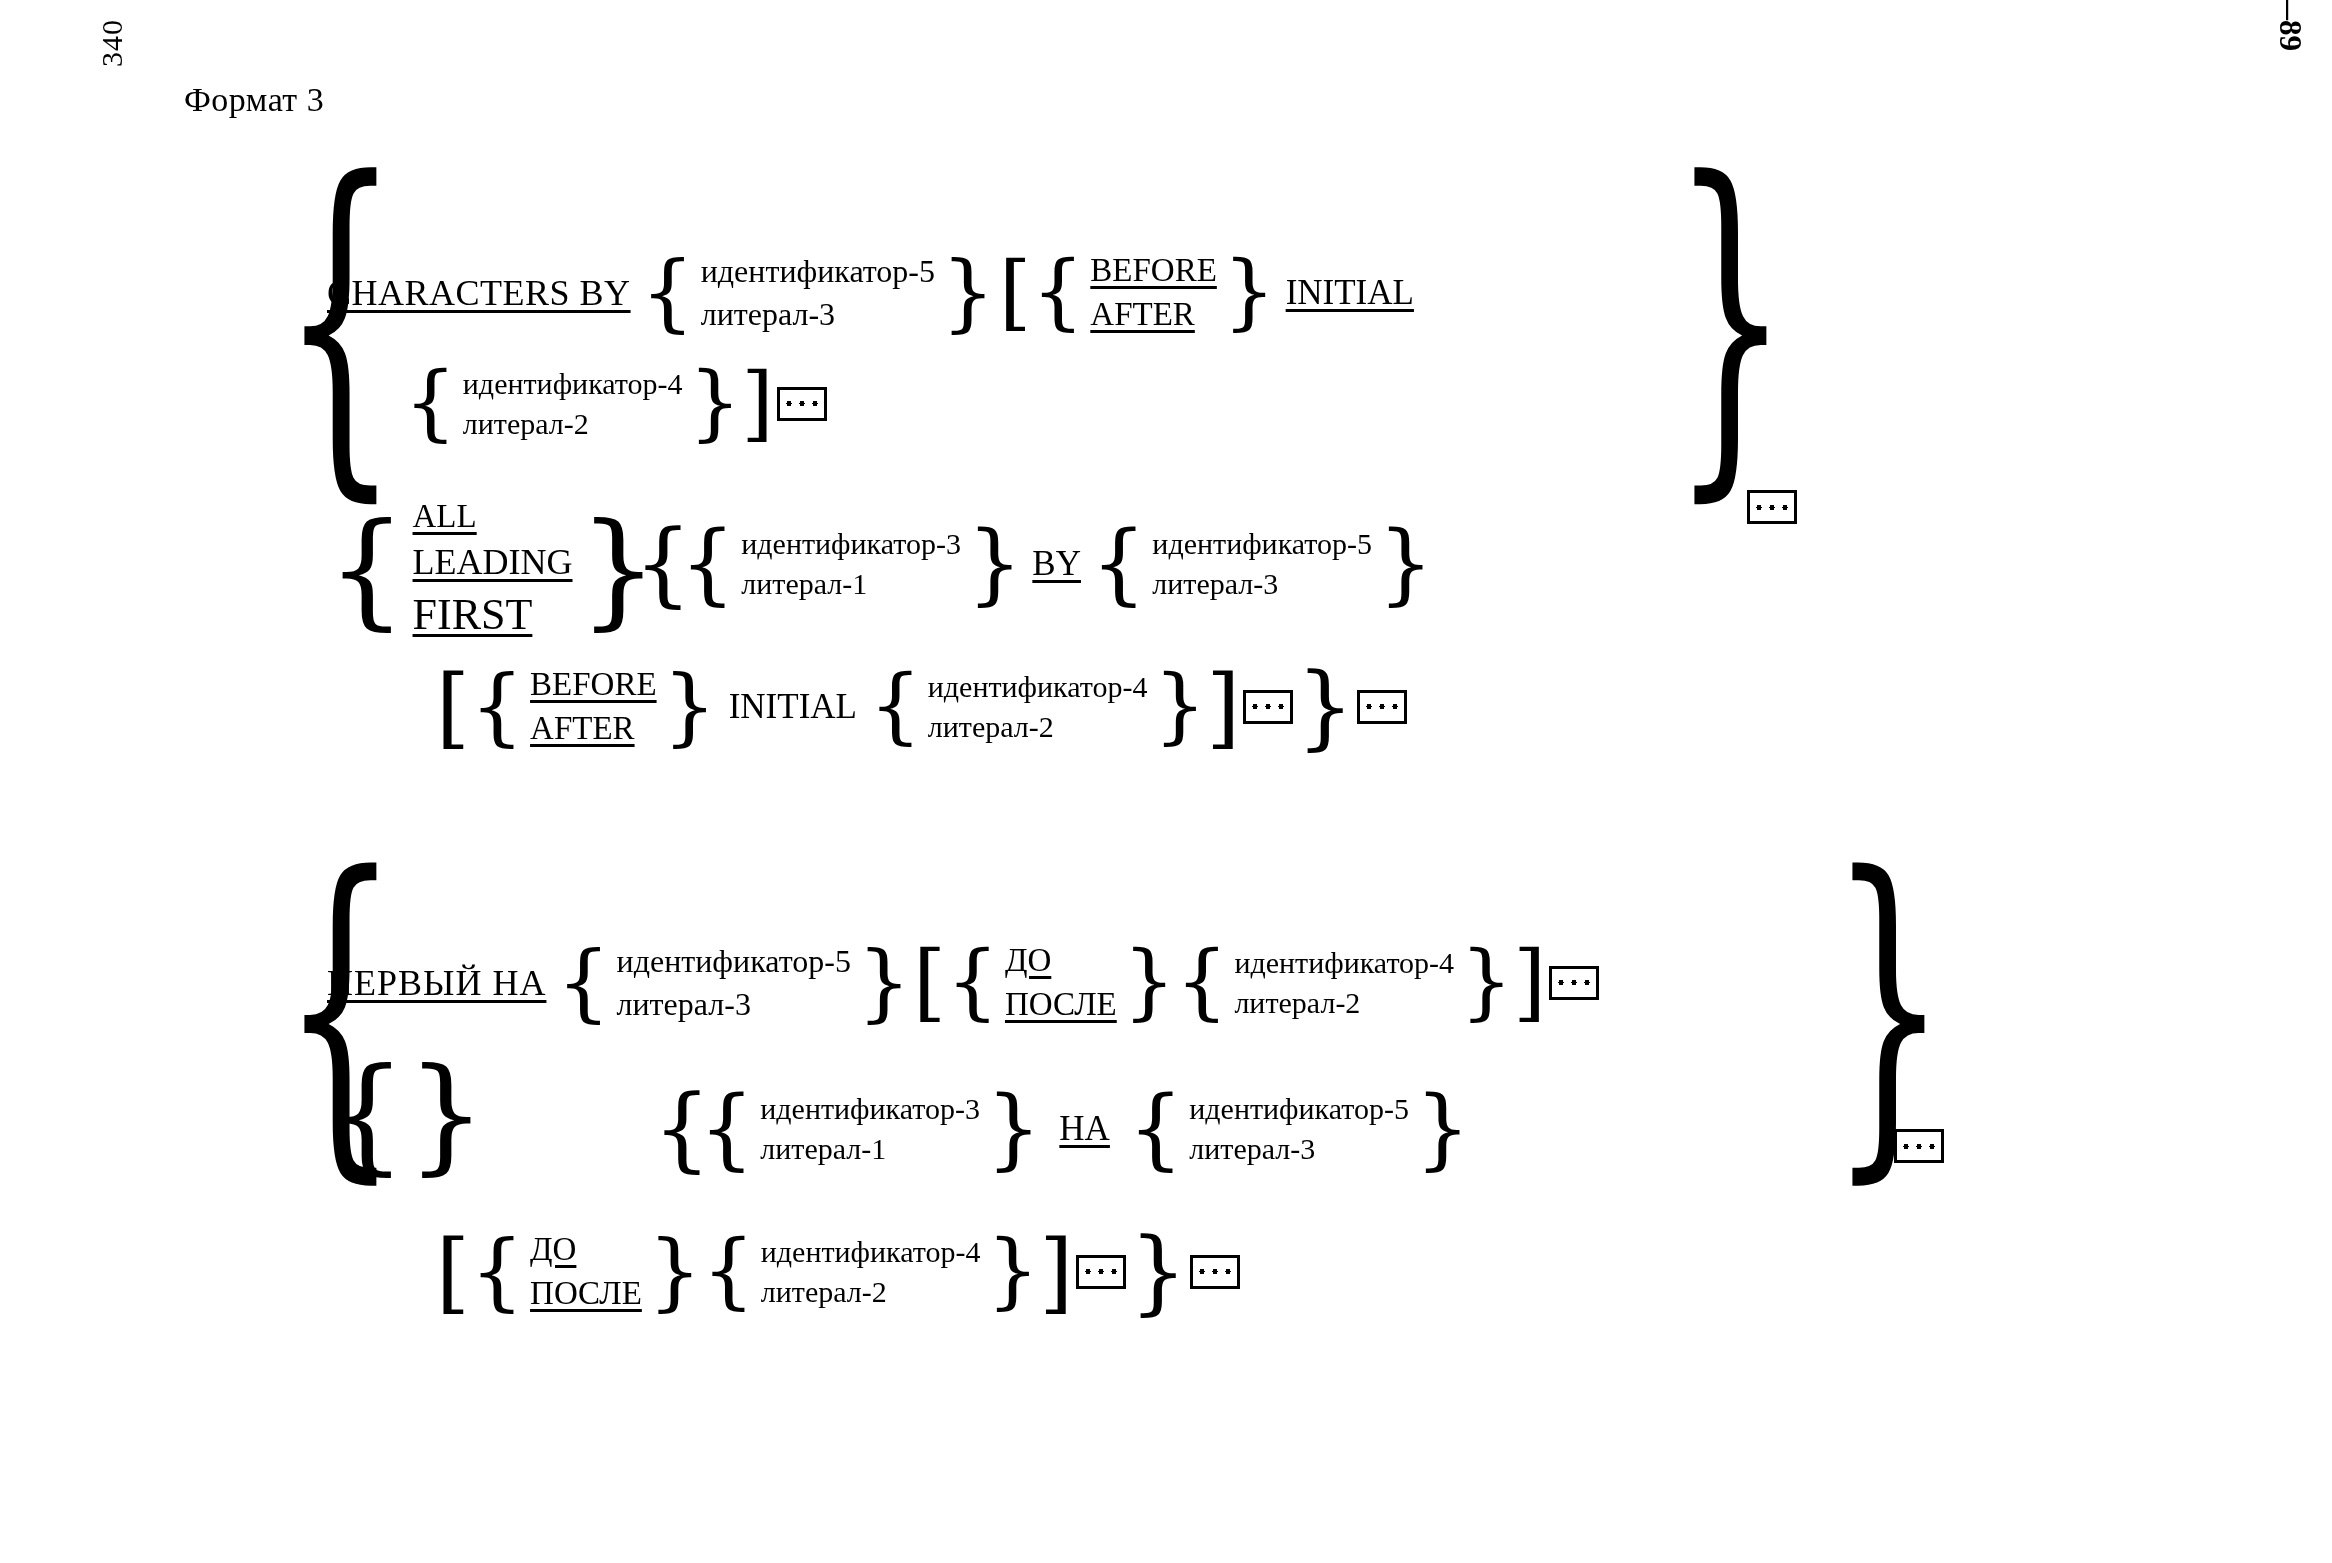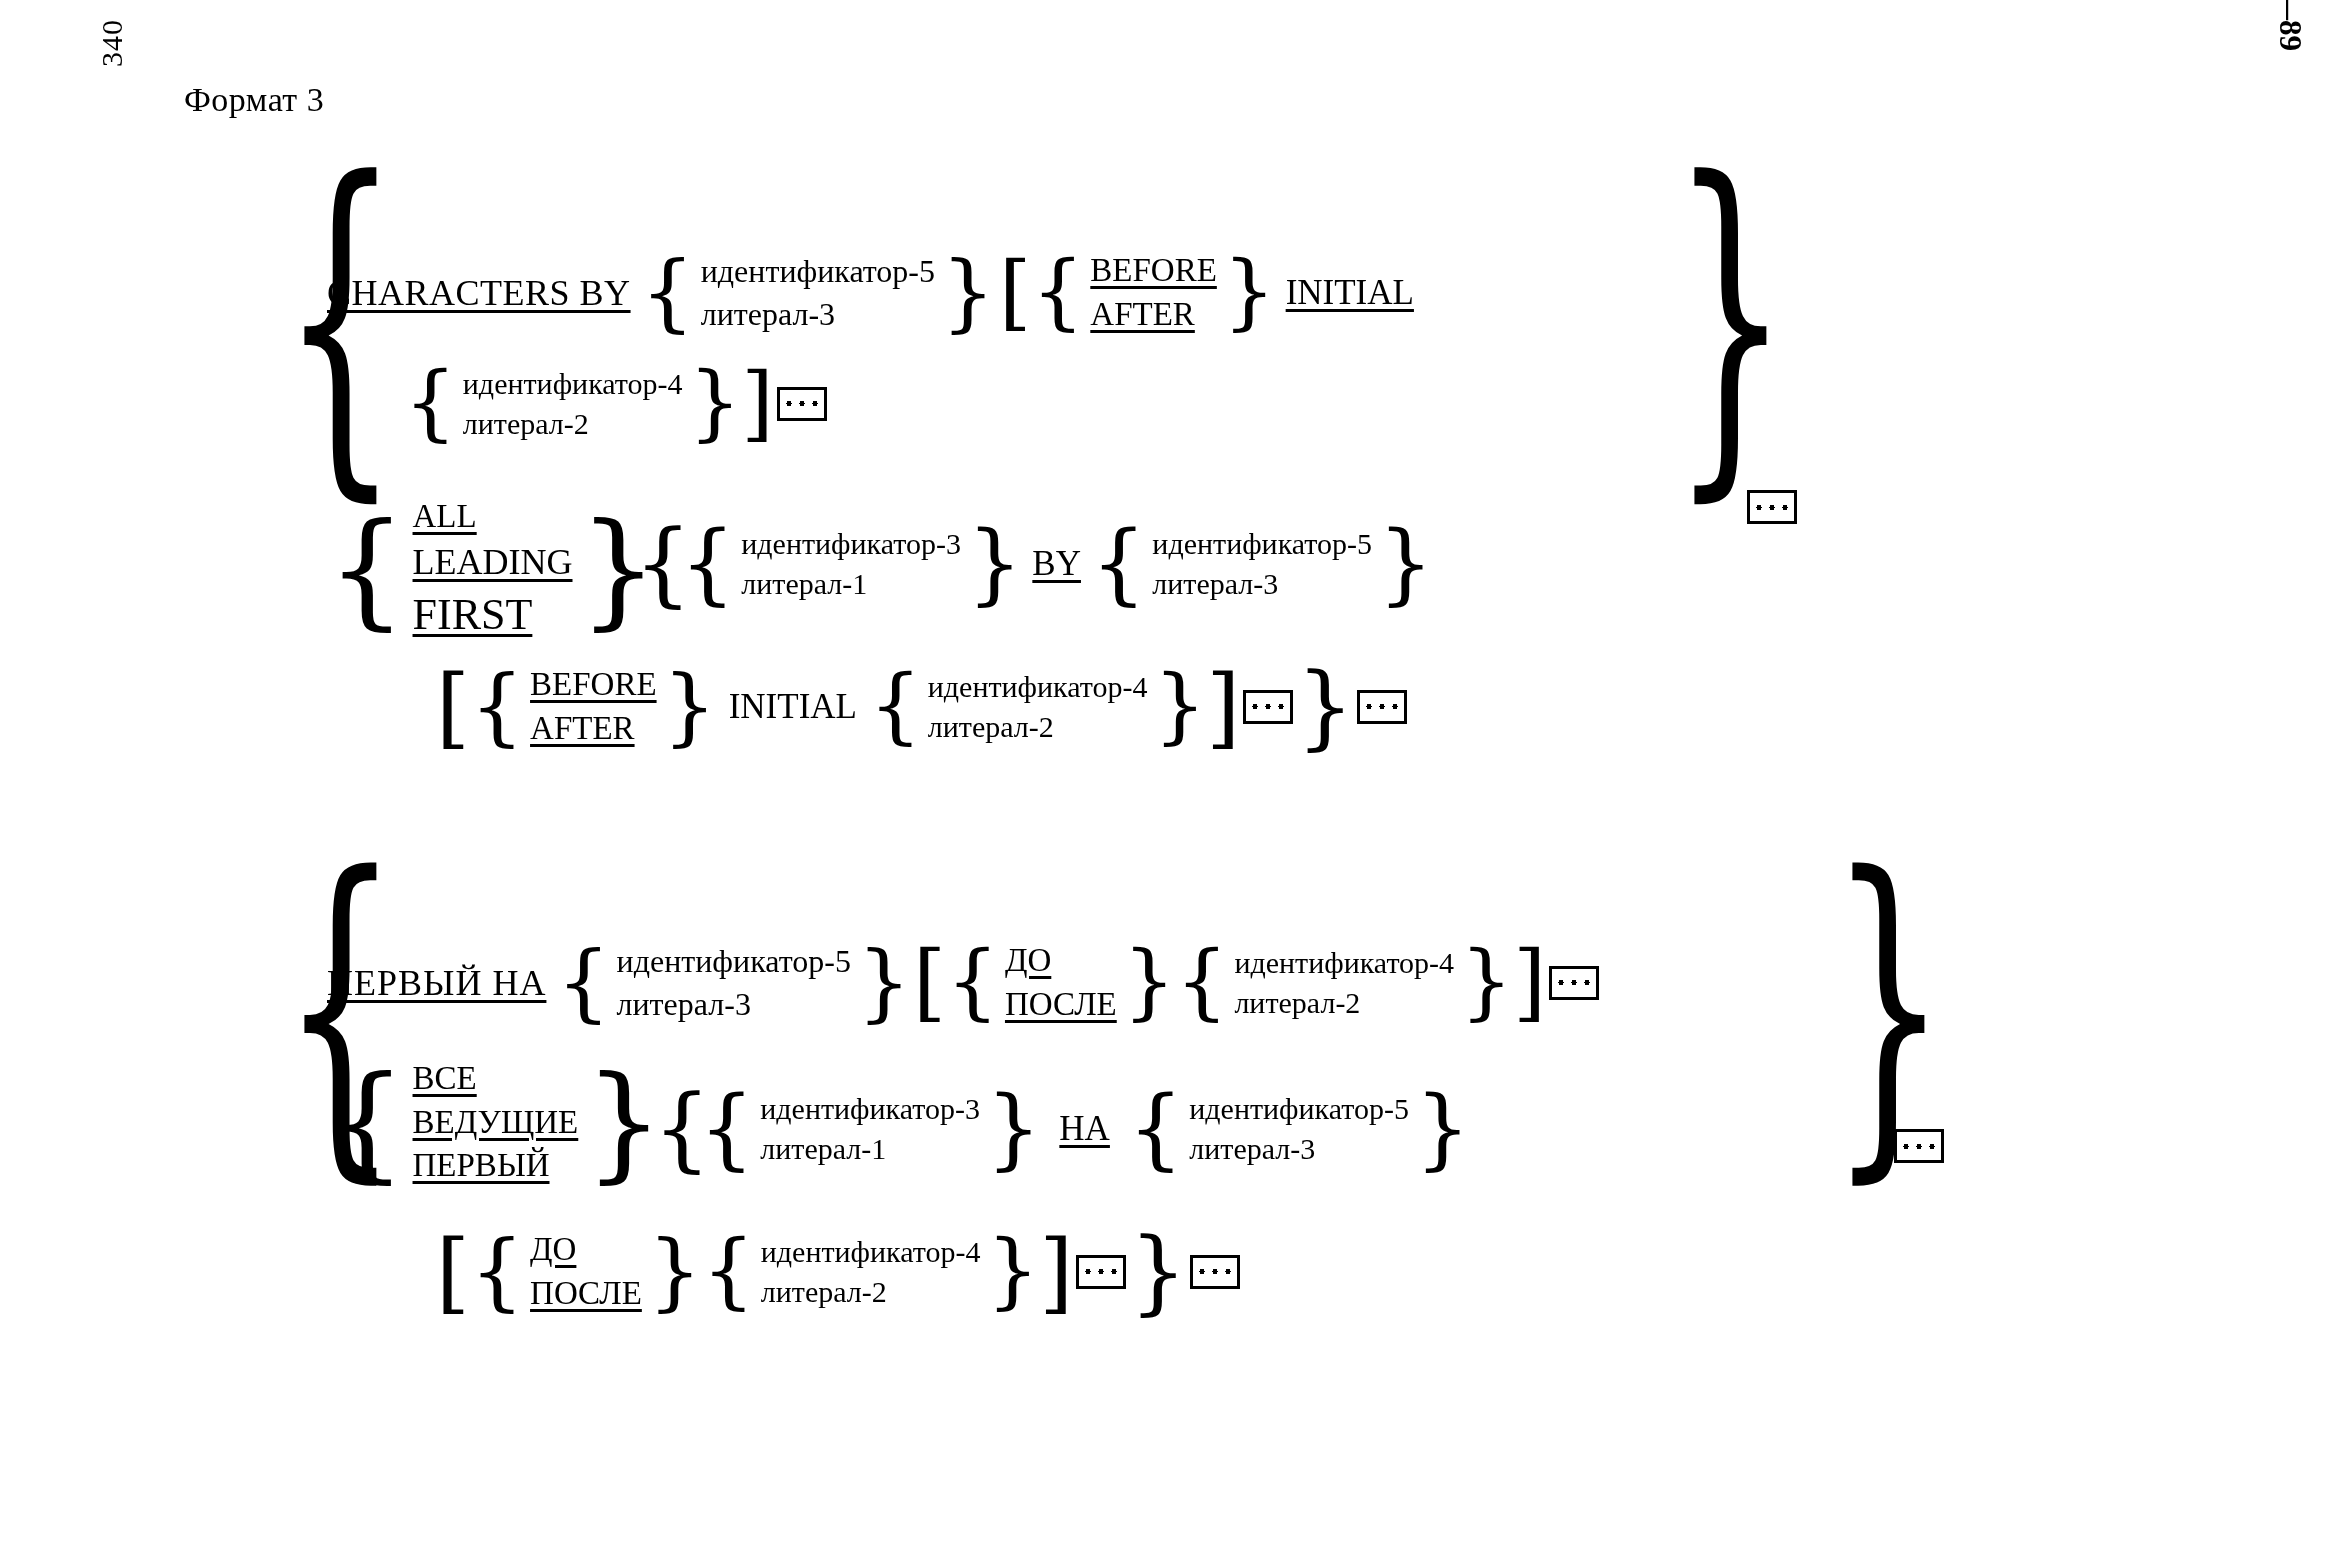--- a/index.html
+++ b/index.html
@@ -270,25 +270,20 @@
       <span class="sr" style="font-size:85px;">]</span>
     </span>
     <span class="ell">
         <span></span>
       </span>
   </div>
 
   <div class="row" style="left:327px;top:1057px;">
     <span class="grp">
       <span class="bl" style="font-size:125px;">{</span>
-      <span class="items">
-        <div class="u" style="font-size:33px;">ВСЕ</div>
-        <div class="u" style="font-size:33px;">ВЕДУЩИЕ</div>
-        <div class="u" style="font-size:33px;">ПЕРВЫЙ</div>
-      </span>
       <span class="br" style="font-size:125px;">}</span>
     </span>
   </div>
 
   <div class="row" style="left:653px;top:1087px;">
     <span class="grp">
       <span class="bl" style="font-size:91px;">{</span>
     </span>
     <span class="grp" style="margin-left:-12px;">
       <span class="bl" style="font-size:87px;">{</span>

